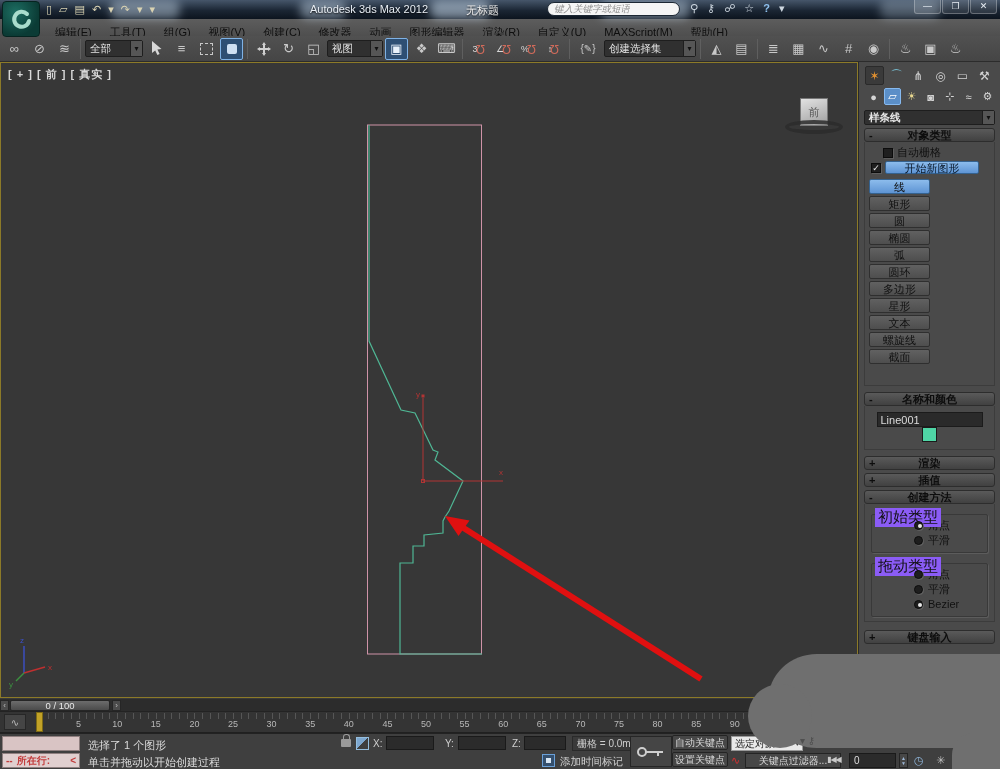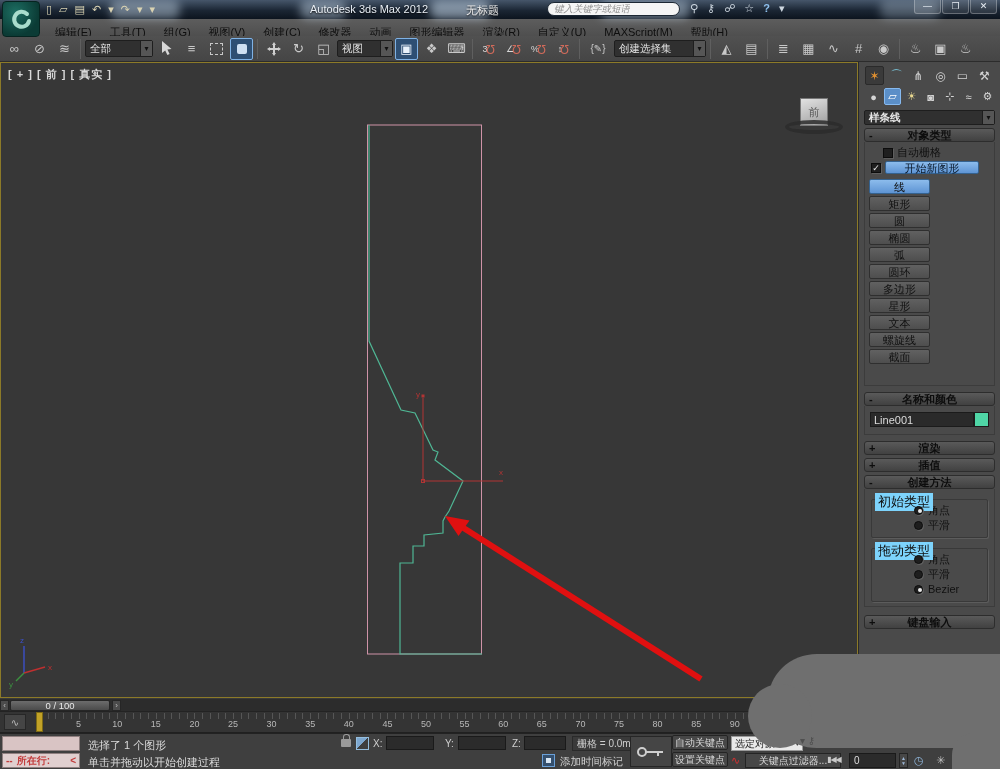--- a/index.html
+++ b/index.html
@@ -64,25 +64,25 @@
   .rollout-head .exp { position:absolute; left:4px; top:0; font-weight:bold; }
   .rollout-body { margin:0 5px; border:1px solid #3c3c3c; border-top:none; background:#4a4a4a; padding:3px 4px 4px 4px; }
   .chkrow { display:flex; align-items:center; gap:4px; height:15px; padding-left:14px; }
   .chk { width:10px; height:10px; background:#1f1f1f; border:1px solid #0c0c0c; box-shadow:1px 1px 0 #5e5e5e; font-size:9px; line-height:9px; color:#e8e8e8; text-align:center; flex:none; }
   .btn-blue { background:linear-gradient(#8cbcec,#5e94d4); border:1px solid #35628f; color:#0a1828; border-radius:2px; text-align:center; }
   .startshape { width:94px; height:13px; font-size:11px; line-height:12px; }
   .objgrid { display:flex; flex-wrap:wrap; gap:2px; margin-top:4px; }
   .objbtn { width:61px; height:15px; background:linear-gradient(#616161,#4e4e4e); border:1px solid #2f2f2f; border-radius:2px; color:#101010; font-size:11px; text-align:center; line-height:14px; }
   .objbtn.active { background:linear-gradient(#8cbcec,#5e94d4); border-color:#35628f; }
   .objbtn.empty { visibility:hidden; }
-  .namerow { display:flex; gap:0; align-items:center; padding:3px 1px; }
+  .namerow { display:flex; gap:0; align-items:center; padding:3px 1px;flex-direction:column; }
   .namefield { width:106px; height:15px; background:#2a2a2a; border:1px solid #1b1b1b; color:#dcdcdc; font-size:11px; line-height:14px; padding-left:3px; }
   .swatch { width:15px; height:15px; border:1px solid #1b1b1b; }
   .group { border:1px solid #393939; box-shadow:1px 1px 0 #5c5c5c; margin:7px 2px 0 2px; padding:2px 4px 5px 4px; position:relative; border-radius:2px; }
-  .group .glabel { position:absolute; top:-7px; left:3px; background:#7dd3fc; padding:0 3px; font-size:13px; color:#101010; }
+  .group .glabel { position:absolute; top:-7px; left:3px; background:#8b5cf6; padding:0 3px; font-size:15px; color:#101010; }
   .radiorow { display:flex; align-items:center; gap:5px; height:14px; margin:1px 0 0 38px; }
   .radio { width:9px; height:9px; border-radius:50%; background:#1e1e1e; border:1px solid #0c0c0c; box-shadow:1px 1px 0 #5e5e5e; position:relative; flex:none; }
   .radio.sel::after { content:""; position:absolute; left:2.5px; top:2.5px; width:4px; height:4px; border-radius:50%; background:#e9e9e9; }
 
   
   .timeslider { position:absolute; left:0; top:699px; width:858px; height:13px; background:#2c2c2c; border-bottom:1px solid #232323; z-index:8; }
   .ts-btn { position:absolute; top:1px; width:9px; height:11px; background:#4c4c4c; border:1px solid #262626; color:#bbb; font-size:8px; text-align:center; line-height:9px; }
   .ts-handle { position:absolute; left:10px; top:1px; width:100px; height:11px; background:linear-gradient(#6c6c6c,#4b4b4b); border:1px solid #262626; border-radius:2px; color:#e8e8e8; font-size:9.5px; text-align:center; line-height:10px; }
   .trackbar { position:absolute; left:0; top:712px; width:858px; height:21px; background:#343434; border-bottom:1px solid #202020; z-index:8; }
   .tb-lefticon { position:absolute; left:4px; top:2px; width:22px; height:16px; background:#454545; border:1px solid #272727; color:#bdbdbd; font-size:10px; text-align:center; line-height:15px; }
@@ -185,21 +185,21 @@
   <span class="menu-item">自定义(U)</span>
   <span class="menu-item">MAXScript(M)</span>
   <span class="menu-item">帮助(H)</span>
 </div>
 
 <div class="toolbar">
   <div class="tbtn">∞</div>
   <div class="tbtn">⊘</div>
   <div class="tbtn">≋</div>
   <div class="tsep"></div>
-  <div class="combo" style="width:68px;">
+  <div class="combo" style="width:58px;">
     <span class="cval">全部</span>
     <span class="carr">▾</span>
   </div>
   <div class="tbtn">
     <svg width="12" height="15" viewBox="0 0 12 15" class="cursor-svg">
         <path d="M1 0 L1 12 L4.2 9.4 L6.4 14 L8.6 13 L6.4 8.6 L10.5 8 Z" fill="#d8d8d8"></path>
       </svg>
   </div>
   <div class="tbtn">≡</div>
   <div class="tbtn">

